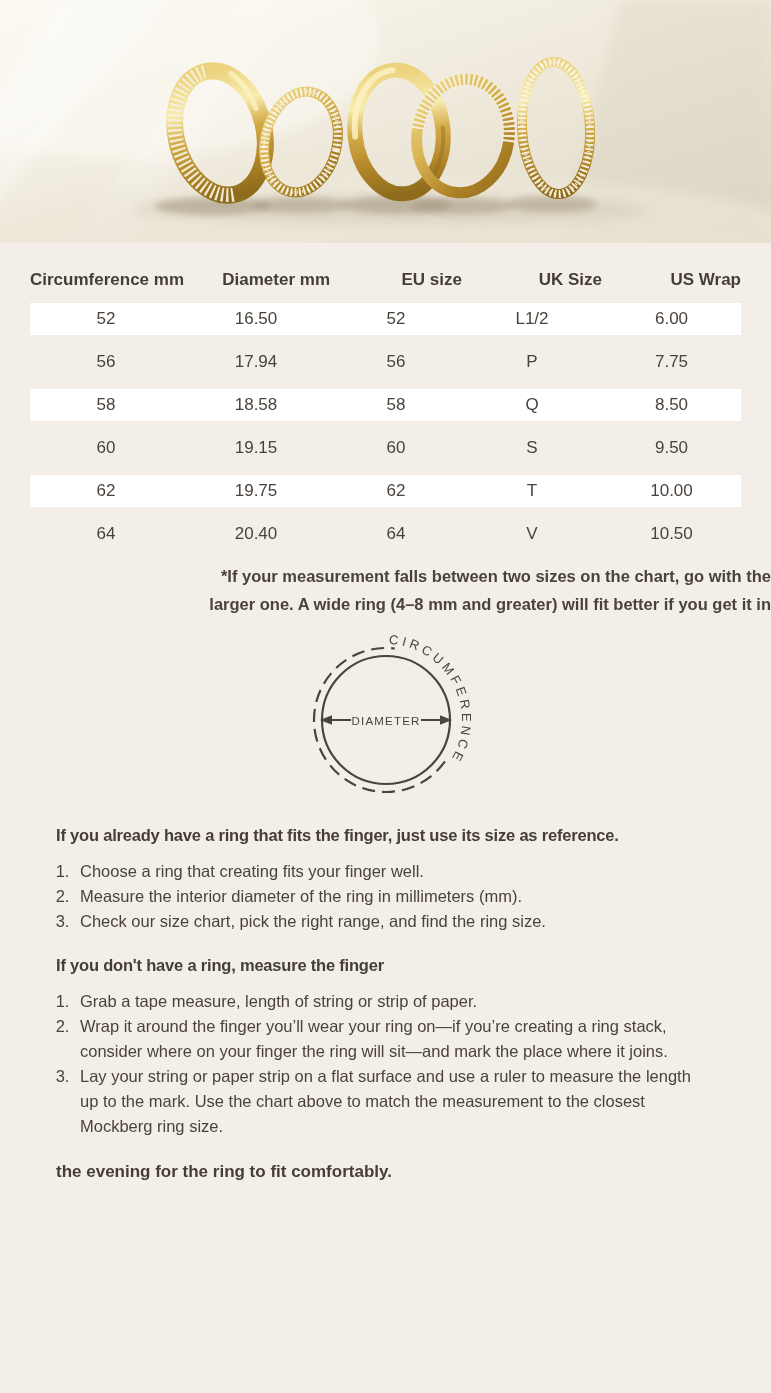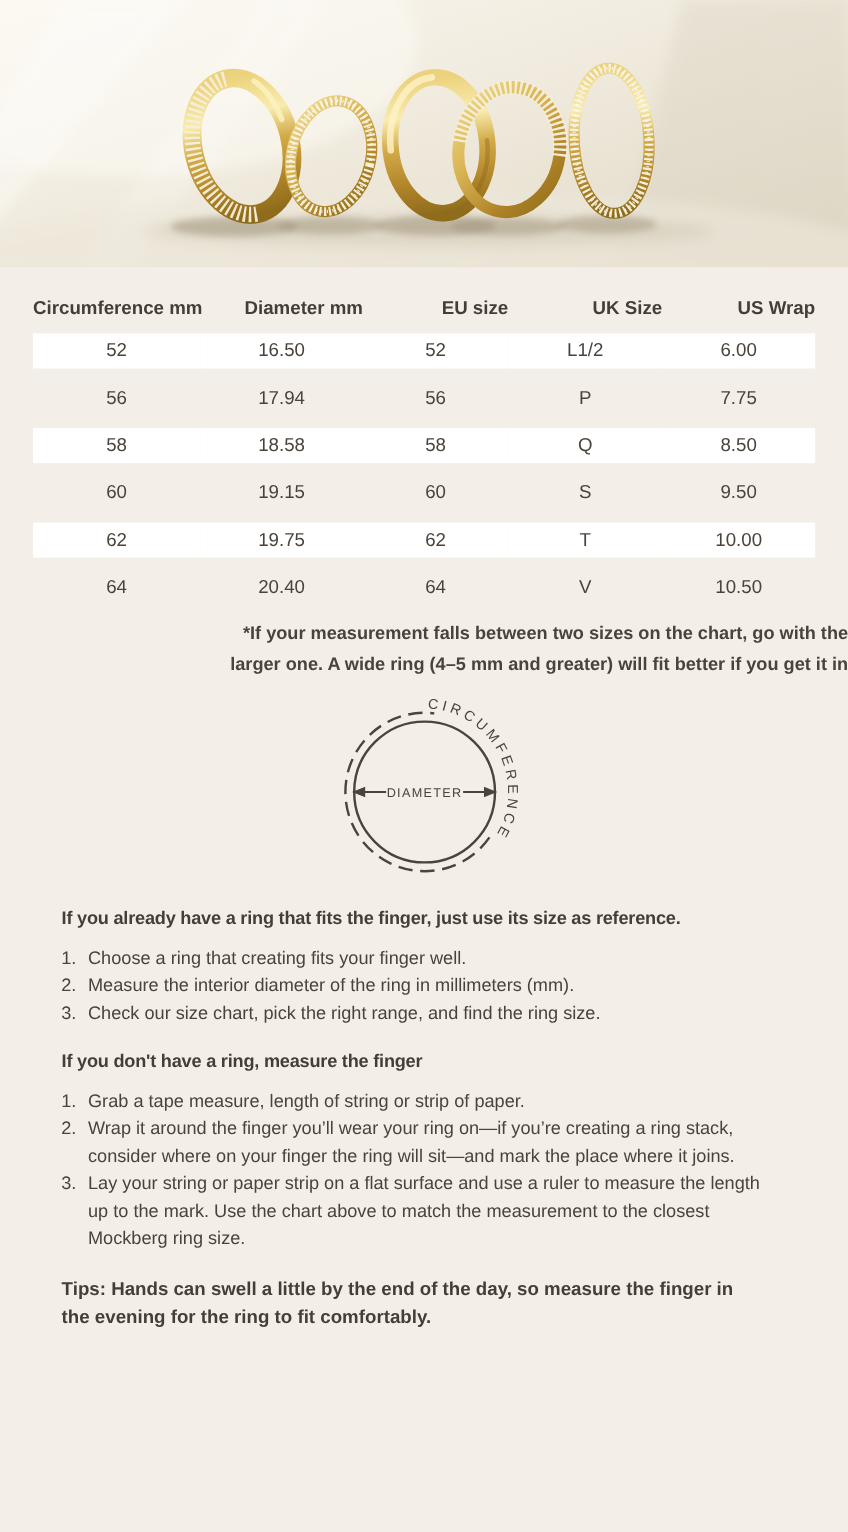--- a/index.html
+++ b/index.html
@@ -175,21 +175,21 @@
         <td>20.40</td>
         <td>64</td>
         <td>V</td>
         <td>10.50</td>
       </tr>
     </tbody>
 </table>
 
 <div class="note">
   <div>*If your measurement falls between two sizes on the chart, go with the</div>
-  <div>larger one. A wide ring (4–5 mm and greater) will fit better if you get it in</div>
+  <div>larger one. A wide ring (4–8 mm and greater) will fit better if you get it in</div>
 </div>
 
 <svg class="diagram" width="190" height="172" viewBox="0 0 190 172" aria-hidden="true">
   <circle cx="95" cy="88" r="64" fill="none" stroke="#4b443c" stroke-width="2.2"></circle>
   <path d="M 153.98 129.29 A 72 72 0 1 1 103.78 16.53" fill="none" stroke="#4b443c" stroke-width="2.2" stroke-dasharray="13 7"></path>
   <path id="circTextPath" d="M 97.65 12.05 A 76 76 0 0 1 145.85 144.48" fill="none"></path>
   <text font-size="13" letter-spacing="3.5">
     <textPath href="#circTextPath">CIRCUMFERENCE</textPath>
   </text>
   <g stroke="#4b443c" stroke-width="2">
@@ -210,16 +210,15 @@
     </ol>
 
   <h3>If you don't have a ring, measure the finger</h3>
   <ol>
       <li>Grab a tape measure, length of string or strip of paper.</li>
       <li>Wrap it around the finger you’ll wear your ring on—if you’re creating a ring stack, consider where on your finger the ring will sit—and mark the place where it joins.</li>
       <li>Lay your string or paper strip on a flat surface and use a ruler to measure the length up to the mark. Use the chart above to match the measurement to the closest Mockberg ring size.</li>
     </ol>
 
   <div class="tips">
-    <div>Tips: Hands can swell a little by the end of the day, so measure the finger in</div>
     <div>the evening for the ring to fit comfortably.</div>
   </div>
 </div>
 
 </body></html>

